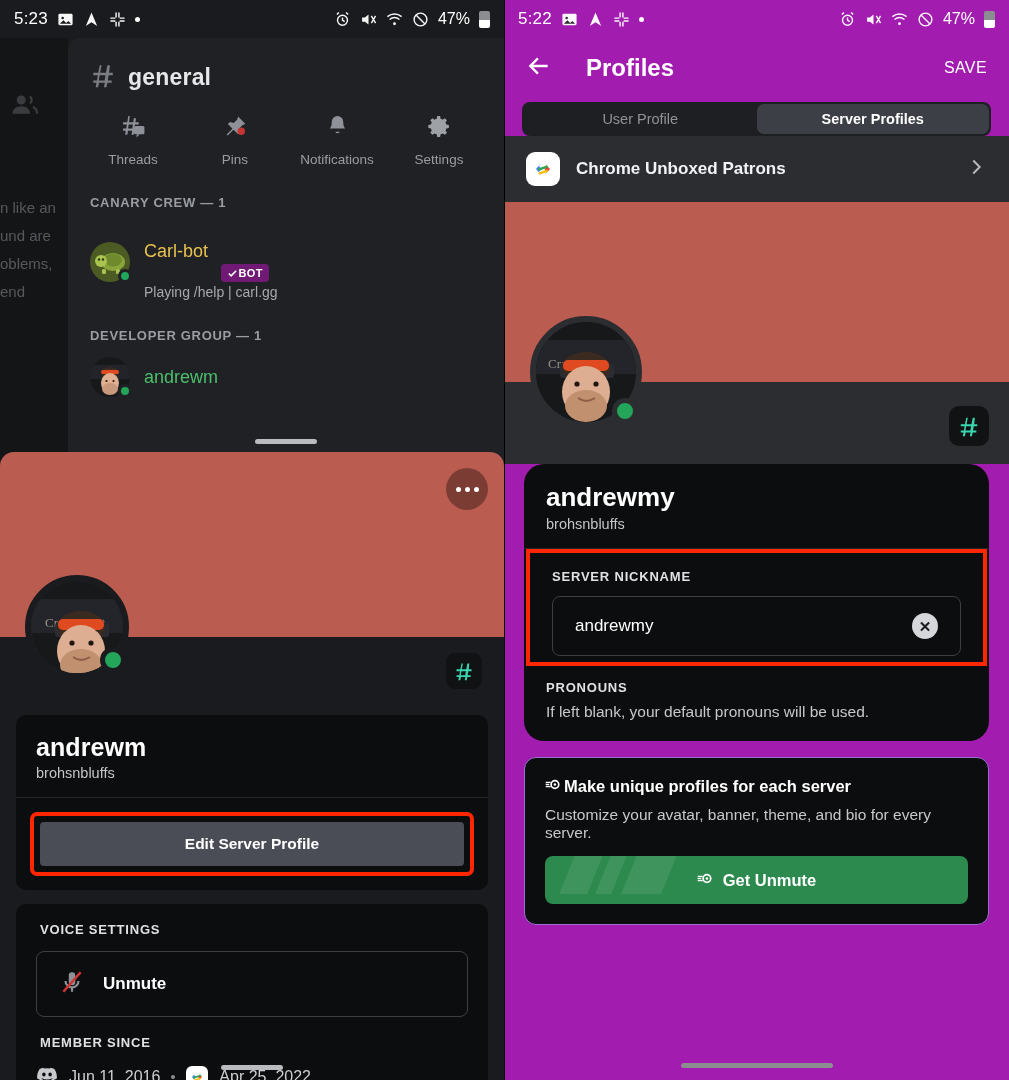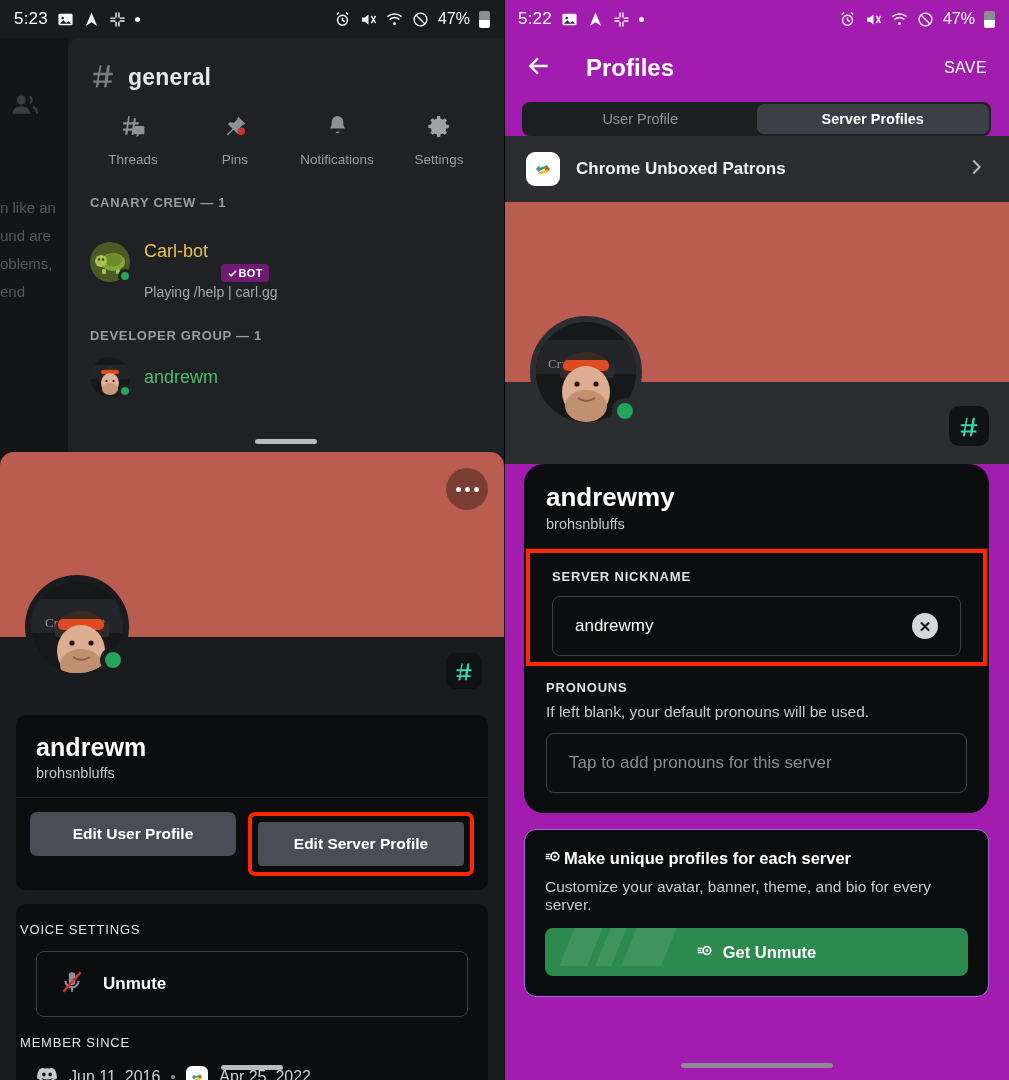--- a/index.html
+++ b/index.html
@@ -127,22 +127,22 @@
   .btn-row { display: flex; gap: 12px; padding: 14px; }
   .btn {
     flex: 1; height: 44px; border-radius: 7px; background: #4a4d55;
     color: #fff; font-size: 15.5px; font-weight: 700;
     display: flex; align-items: center; justify-content: center;
   }
   .hl-box { border: 4px solid #ff2600; border-radius: 7px; padding: 6px; flex: 1; display: flex; }
   .hl-box .btn { border-radius: 4px; }
 
   .sec-label {
-    color: #e0e1e4; font-size: 13px; font-weight: 400; letter-spacing: .8px;
-    padding: 18px 20px 0 4px;
+    color: #e0e1e4; font-size: 13px; font-weight: 700; letter-spacing: .8px;
+    padding: 18px 20px 0 24px;
   }
   .field-box {
     margin: 14px 20px 0 20px; height: 66px; border: 1px solid #3d3f44;
     border-radius: 8px; display: flex; align-items: center; gap: 18px; padding: 0 22px;
   }
   .field-val { color: #fff; font-size: 17px; font-weight: 700; }
   .member-since-row {
     display: flex; align-items: center; gap: 11px; padding: 14px 20px 20px 20px;
   }
   .ms-txt { color: #cdcfd3; font-size: 16px; }
@@ -459,21 +459,20 @@
         </div>
       </div>
 
       <div class="card">
         <div class="card-id">
           <div class="card-name">andrewm</div>
           <div class="card-handle">brohsnbluffs</div>
         </div>
         <div class="card-divider"></div>
         <div class="btn-row">
-          <div class="btn">Edit User Profile</div>
           <div class="hl-box">
             <div class="btn">Edit Server Profile</div>
           </div>
         </div>
       </div>
 
       <div class="card">
         <div class="sec-label">VOICE SETTINGS</div>
         <div class="field-box">
           <span>
@@ -637,23 +636,20 @@
       <div class="nick-hl">
         <div class="r-sec-label">SERVER NICKNAME</div>
         <div class="r-input">
           <span class="val">andrewmy</span>
           <span class="clear-btn">✕</span>
         </div>
       </div>
 
       <div class="r-sec-label">PRONOUNS</div>
       <div class="r-help">If left blank, your default pronouns will be used.</div>
-      <div class="r-input">
-        <span class="ph">Tap to add pronouns for this server</span>
-      </div>
       <div class="pad-b"></div>
     </div>
 
     <div class="nitro-card">
       <div class="nitro-title">
         <span>
           <svg viewBox="0 0 24 24" width="17" height="17">
               <circle cx="14" cy="12" r="5.4" fill="none" stroke="#fff" stroke-width="2.4"></circle>
               <circle cx="14" cy="12" r="1.8" fill="#fff"></circle>
               <path d="M1 9h7M1 12h5M1 15h7" stroke="#fff" stroke-width="2"></path>

